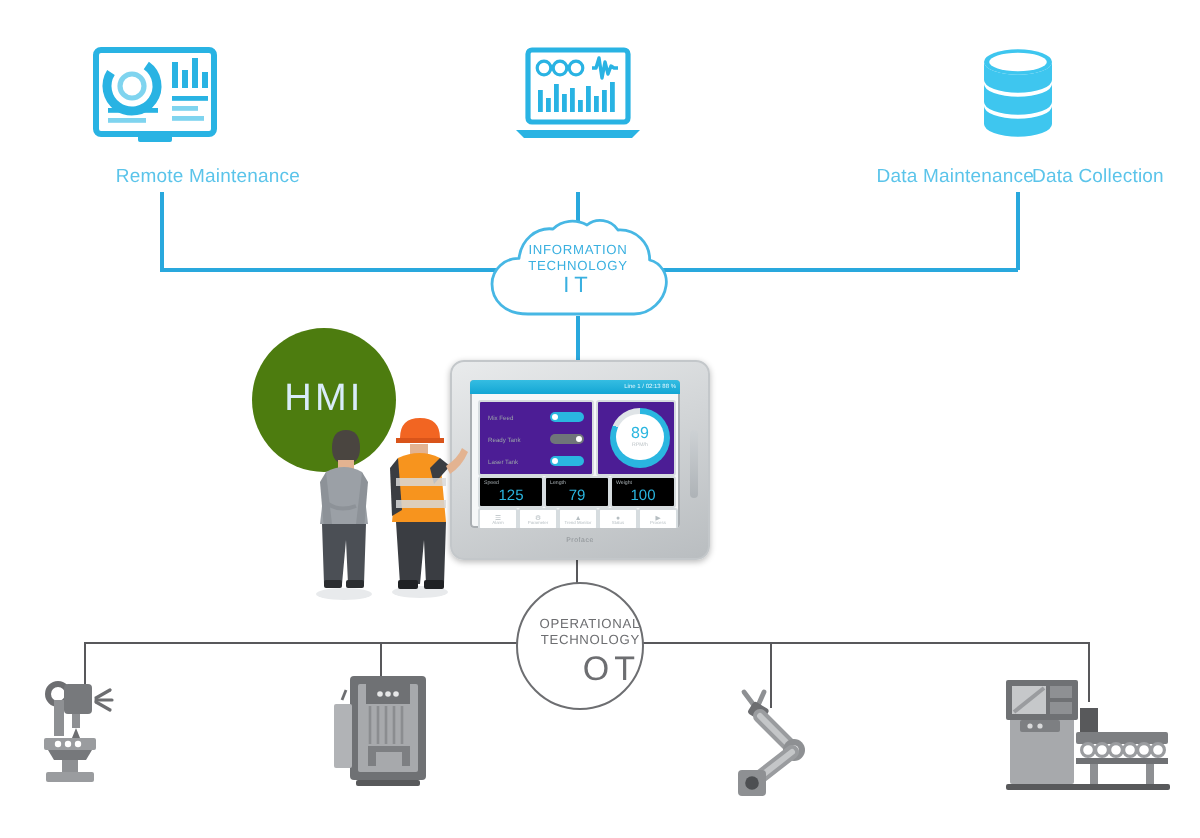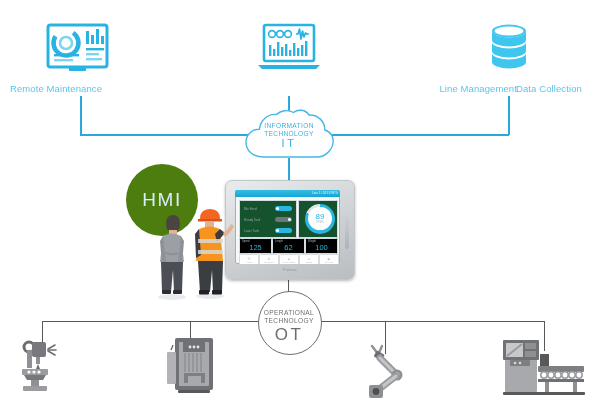--- a/index.html
+++ b/index.html
@@ -12,39 +12,39 @@
   .line-it{background:#29a8dd;}
   .line-ot{background:#58585b;}
 
   
   .node-label{
     position:absolute;
     color:#5bc4ea;
     font-size:9.5px;
     letter-spacing:.1px;
     white-space:nowrap;
-    text-align:left;
+    text-align:right;
     line-height:11px;
   }
 
   
   .cloud-wrap{position:absolute;}
   .cloud-text{
     position:absolute;left:0;right:0;text-align:center;
     color:#3ab0e0;pointer-events:none;
   }
   .cloud-sub{font-size:6.6px;letter-spacing:.35px;line-height:8.2px;}
   .cloud-big{font-size:11px;letter-spacing:2.5px;font-weight:300;}
 
   
   .ot-circle{
     position:absolute;border-radius:50%;
     border:1.2px solid #6d6e71;background:#fff;
   }
-  .ot-text{position:absolute;left:0;right:0;text-align:center;color:#6d6e71;}
+  .ot-text{position:absolute;left:0;right:0;text-align:right;color:#6d6e71;}
   .ot-sub{font-size:6.6px;letter-spacing:.35px;line-height:8.2px;}
   .ot-big{font-size:17px;letter-spacing:2.5px;font-weight:300;}
 
   
   .hmi-bubble{
     position:absolute;border-radius:50%;
     background:#4d7c0f;
     display:flex;align-items:center;justify-content:center;
   }
   .hmi-bubble span{
@@ -68,21 +68,21 @@
   }
   .panel-side{
     position:absolute;border-radius:3px;
     background:linear-gradient(180deg,#cdd1d4,#aeb3b7);
   }
 
   
   .scr-top{position:absolute;left:0;right:0;top:0;height:7px;
            background:linear-gradient(180deg,#35bde2,#13a6d4);}
   .scr-top-txt{position:absolute;right:2px;top:1.4px;font-size:3px;color:#e6f8ff;}
-  .scr-card{position:absolute;background:#14532d;border:.6px solid #d6dcdf;border-radius:1.5px;}
+  .scr-card{position:absolute;background:#4c1d95;border:.6px solid #d6dcdf;border-radius:1.5px;}
   .row-lbl{position:absolute;font-size:3.1px;color:#9aa3a8;}
   .toggle{position:absolute;height:5px;border-radius:3px;}
   .toggle.on{background:#2ab6e0;}
   .toggle.off{background:#6f7579;}
   .toggle .knob{position:absolute;top:.6px;width:3.6px;height:3.6px;border-radius:50%;background:#fff;}
   .toggle.on .knob{left:.7px;}
   .toggle.off .knob{right:.7px;}
 
   .gauge{position:absolute;border-radius:50%;
          background:conic-gradient(#2ab6e0 0 82%, #dfe4e7 82% 100%);}
@@ -168,21 +168,21 @@
 
   <div class="icon" style="left:489px;top:23px;width:40px;height:52px;">
     <svg width="40" height="52" viewBox="0 0 40 52">
       <ellipse cx="20" cy="8" rx="17" ry="6.4" fill="#3ec6ef"></ellipse>
       <ellipse cx="20" cy="8" rx="14.4" ry="4.6" fill="#ffffff"></ellipse>
       <path d="M3 8 v9 a17 6.4 0 0 0 34 0 v-9 a17 6.4 0 0 1 -34 0 z" fill="#3ec6ef"></path>
       <path d="M3 19 v9 a17 6.4 0 0 0 34 0 v-9 a17 6.4 0 0 1 -34 0 z" fill="#3ec6ef"></path>
       <path d="M3 30 v9 a17 6.4 0 0 0 34 0 v-9 a17 6.4 0 0 1 -34 0 z" fill="#3ec6ef"></path>
     </svg>
   </div>
-  <div class="node-label" style="left:417px;top:83px;width:100px;text-align:right;">Line Management</div>
+  <div class="node-label" style="left:417px;top:83px;width:100px;text-align:right;">Data Maintenance</div>
   <div class="node-label" style="left:516px;top:83px;width:108px;text-align:left;">Data Collection</div>
 
   <div class="cloud-wrap" style="left:243px;top:108px;width:92px;height:52px;">
     <svg width="92" height="52" viewBox="0 0 92 52">
       <path d="M21 49
                C9 49 3 42 3 34
                C3 26.5 9.5 21 16.5 21.2
                C17.5 12 25 5.5 33.5 6.5
                C38 2 45 1.5 50.5 4.5
                C55 0.8 62.5 1.5 66 7
@@ -229,21 +229,21 @@
           </div>
         </div>
       </div>
 
       <div class="vbox" style="left:4px;top:48px;width:31px;height:14px;">
         <div class="vlbl">Speed</div>
         <div class="vnum">125</div>
       </div>
       <div class="vbox" style="left:37px;top:48px;width:31px;height:14px;">
         <div class="vlbl">Length</div>
-        <div class="vnum">62</div>
+        <div class="vnum">79</div>
       </div>
       <div class="vbox" style="left:70px;top:48px;width:31px;height:14px;">
         <div class="vlbl">Weight</div>
         <div class="vnum">100</div>
       </div>
 
       <div class="btn" style="left:4px;top:64px;width:18px;height:9px;">
         <div class="bi">☰</div>
         <div class="bl">Alarm</div>
       </div>

